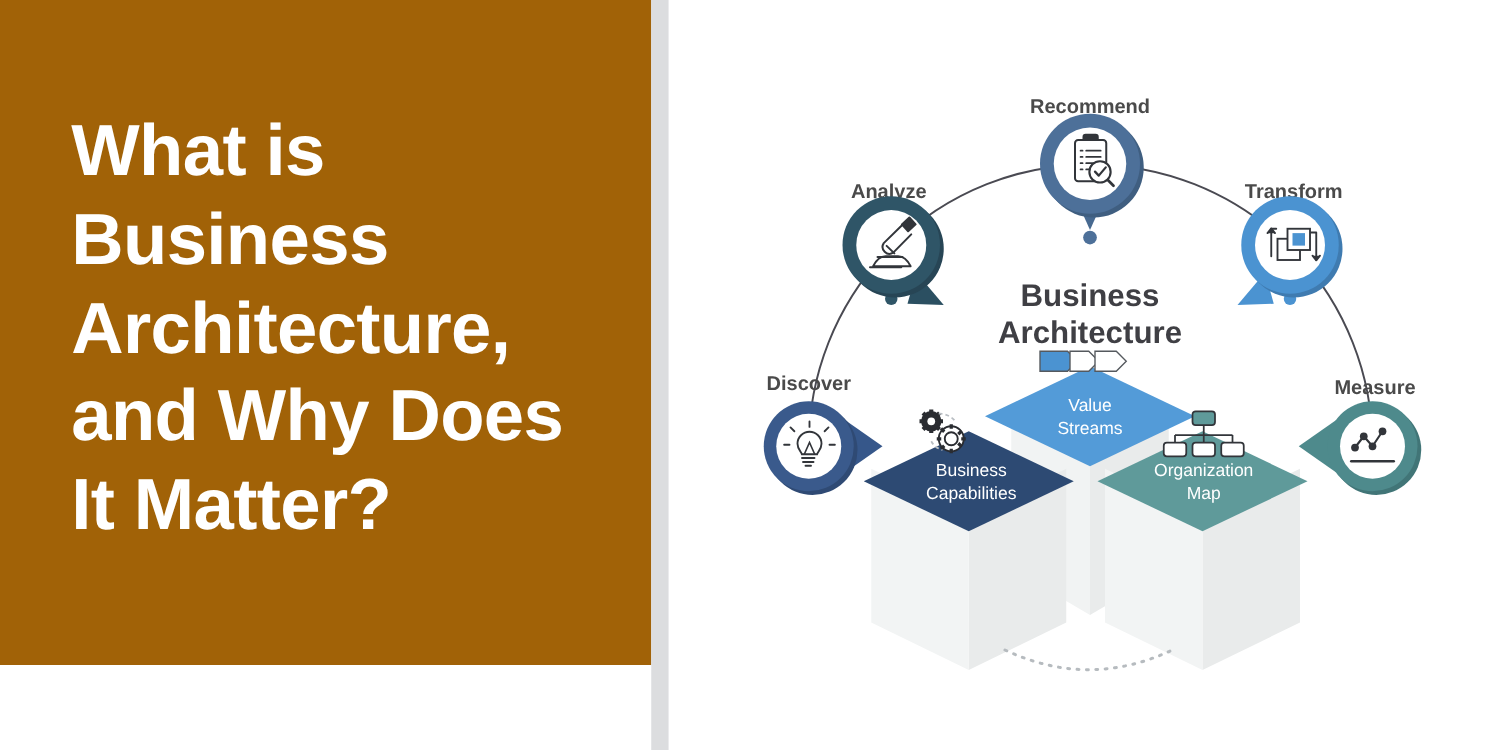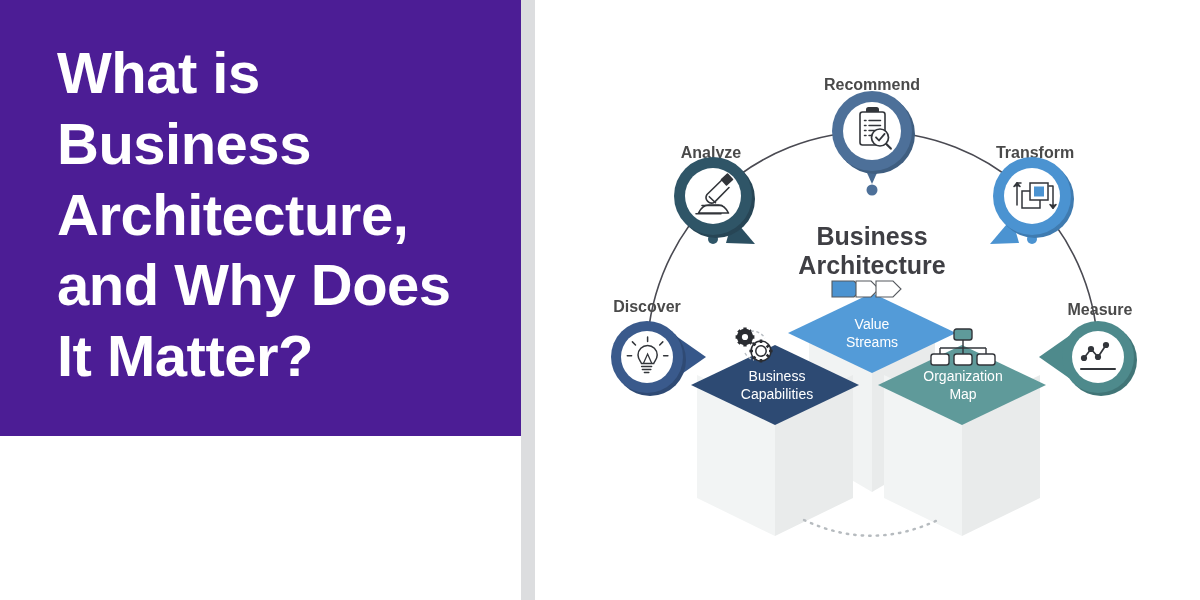--- a/index.html
+++ b/index.html
@@ -13,22 +13,22 @@
     position: relative;
     width: 1200px; height: 600px;
     display: flex;
     background: #ffffff;
   }
 
   
   #left-panel {
     position: absolute;
     left: 0; top: 0;
-    width: 521px; height: 436px;
-    background: #4c1d95;
+    width: 521px; height: 532px;
+    background: #a16207;
     display: flex;
     align-items: center;
   }
   #headline {
     color: #ffffff;
     font-family: "Liberation Sans", sans-serif;
     font-weight: bold;
     font-size: 58px;
     line-height: 1.22;
     letter-spacing: -0.5px;

